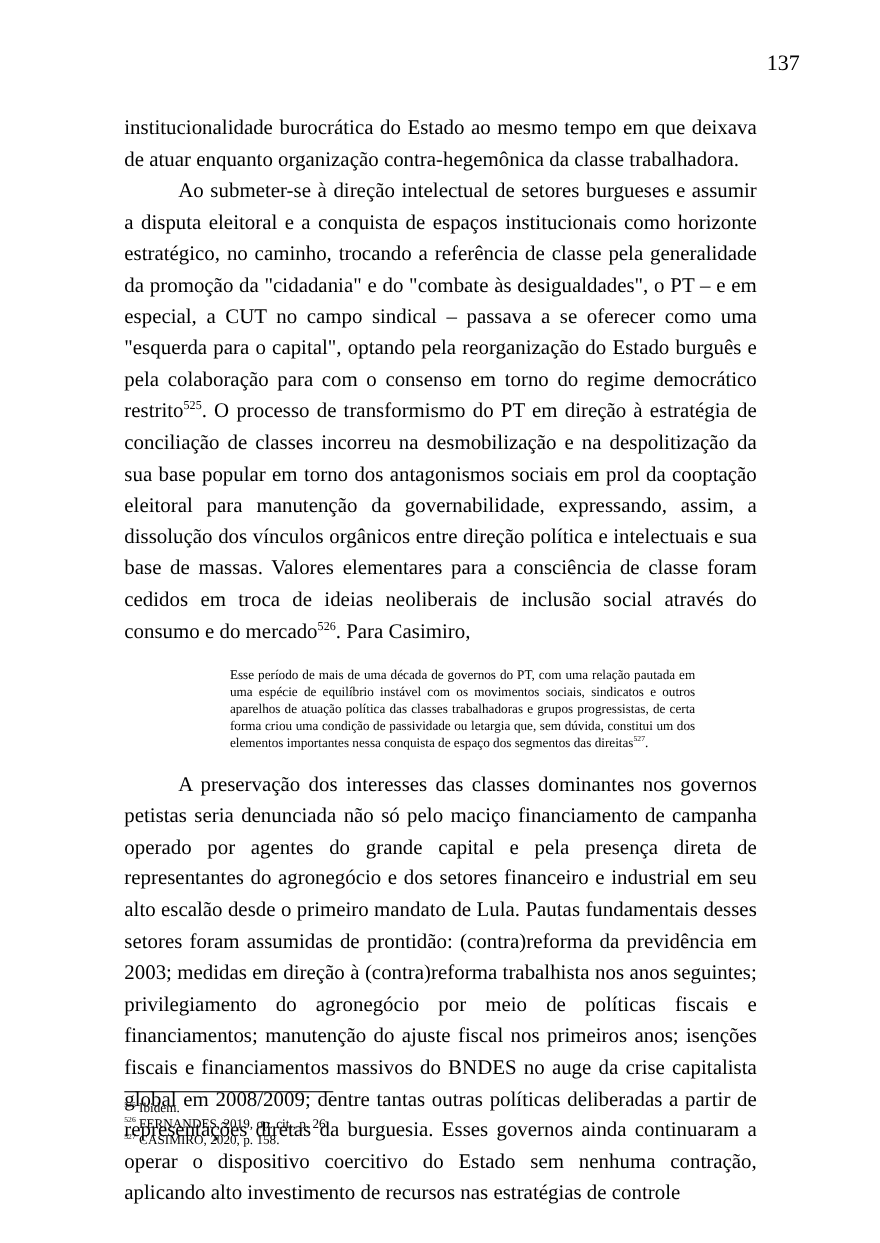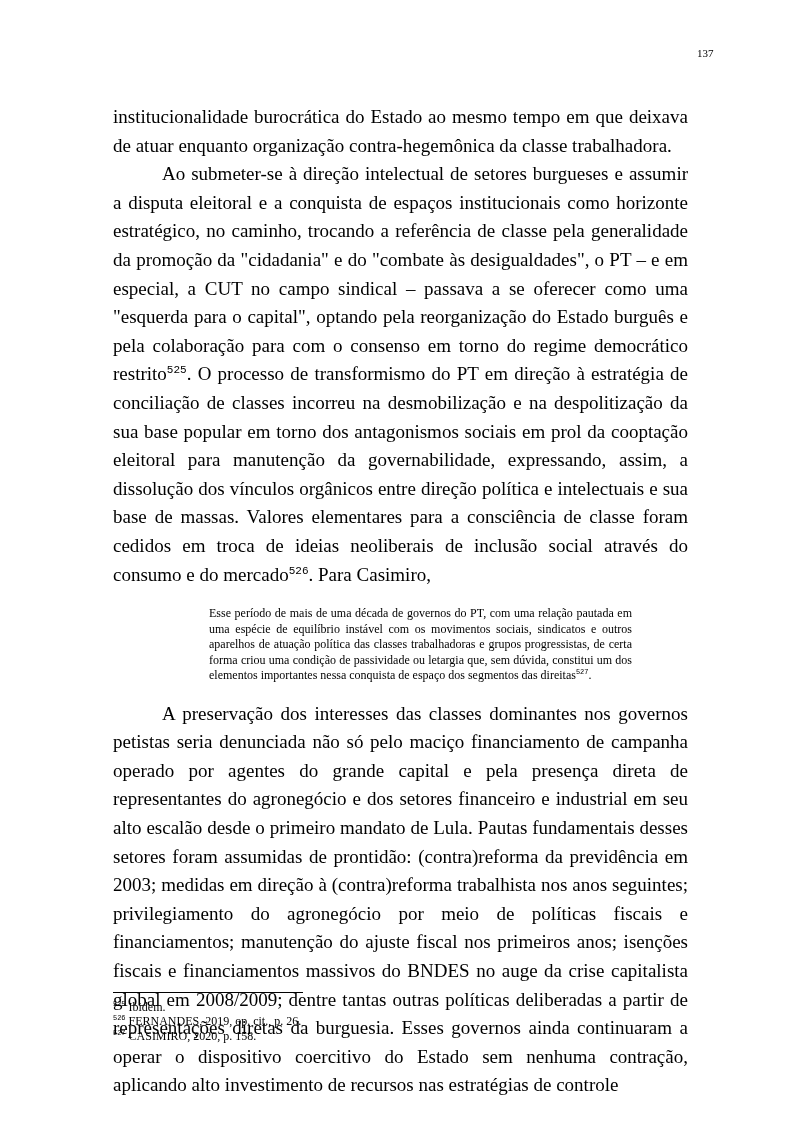--- a/index.html
+++ b/index.html
@@ -10,21 +10,21 @@
     background: #ffffff;
     color: #000000;
     font-family: "Liberation Serif", "DejaVu Serif", serif;
     position: relative;
     overflow: hidden;
   }
   .page-number {
     position: absolute;
     top: 47px;
     left: 697px;
-    font-size: 11px;
+    font-size: 20px;
   }
   .content {
     position: absolute;
     left: 113px;
     top: 103px;
     width: 575px;
   }
   p.body-par {
     margin: 0;
     font-size: 19px;
@@ -38,21 +38,20 @@
     width: 423px;
     font-size: 12px;
     line-height: 15.5px;
     text-align: justify;
     text-justify: inter-word;
   }
   sup {
     font-size: 0.58em;
     line-height: 0;
     vertical-align: super;
-    font-family: Liberation Mono, monospace;
   }
   .footnotes {
     position: absolute;
     left: 113px;
     top: 992px;
     width: 575px;
     font-size: 12px;
     line-height: 14.3px;
   }
   .footnote-rule {

